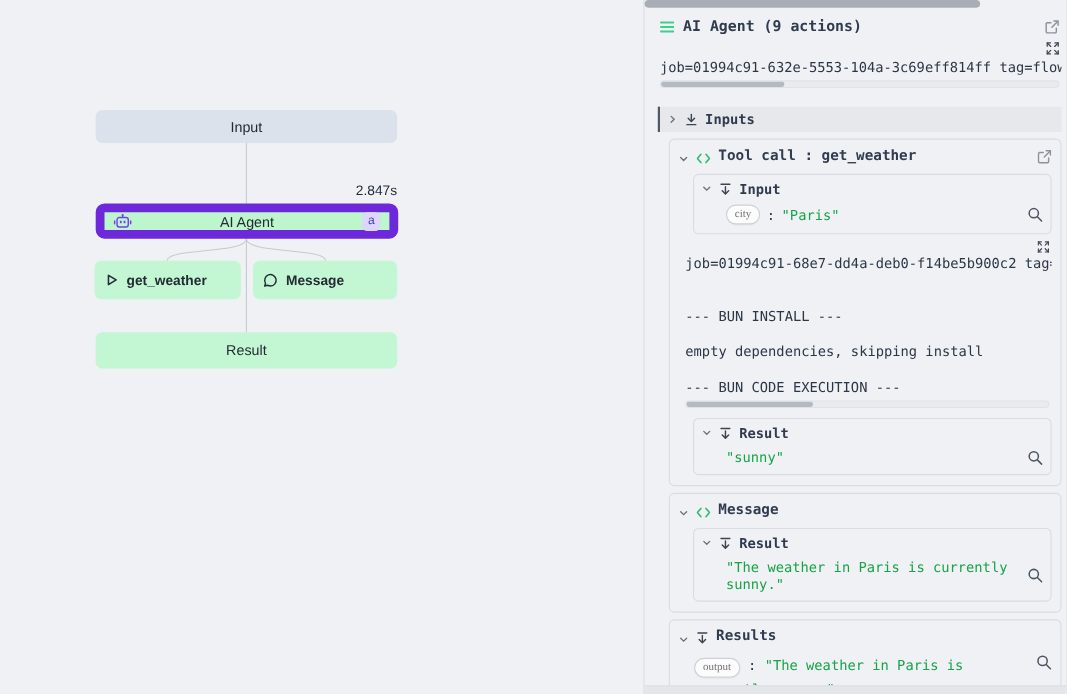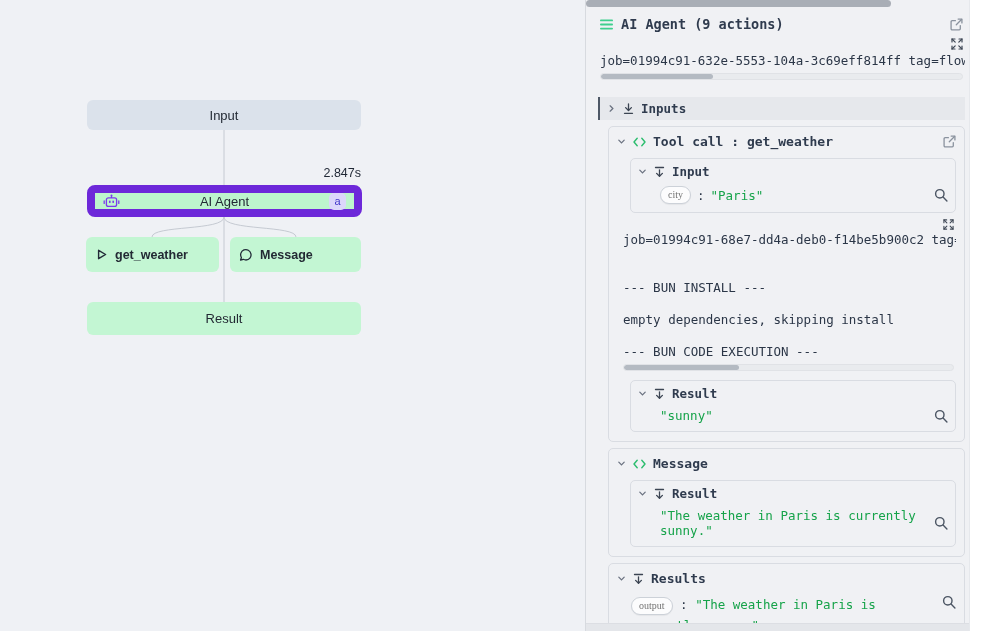--- a/index.html
+++ b/index.html
@@ -33,21 +33,21 @@
   .ml-auto { margin-left:auto; }
   .expand-row { display:flex; justify-content:flex-end; margin:6px 2px 2px 0; }
   .job-line { white-space:nowrap; overflow:hidden; margin:3px 0 5px 2px; letter-spacing:0; }
   .progress { height:7px; background:#e9ebee; border:1px solid #e0e2e6; border-radius:4px; margin:0 2px; overflow:hidden; }
   .progress .bar { height:100%; background:#b4bac2; border-radius:4px; }
   .w31 { width:31%; } .w35 { width:35%; }
 
   .inputs-row { display:flex; align-items:center; gap:7px; background:#e6e8ec; border-left:2px solid #4e5866; height:23px; padding:0 7px; margin:17px 0 0 0; font-weight:bold; color:#2f3b4e; cursor:pointer; }
 
   .card { border:1px solid #d9dce2; border-radius:5px; margin:6px 0 0 10px; padding:7px 8px 9px 8px; }
-  .card-header { display:flex; align-items:center; gap:7px; font-weight:bold; font-size:13px; color:#2f3b4e; cursor:pointer; }
+  .card-header { display:flex; align-items:flex-end; gap:7px; font-weight:bold; font-size:13px; color:#2f3b4e; cursor:pointer; }
   .subcard { border:1px solid #d9dce2; border-radius:5px; margin:9px 0 0 13px; padding:5px 7px 6px 7px; }
   .sub-header { display:flex; align-items:center; gap:7px; font-weight:bold; color:#2f3b4e; cursor:pointer; }
   .val-row { display:flex; align-items:center; gap:6px; margin:7px 0 2px 22px; }
   .green { color:#16a34a; }
   .pill { display:inline-block; border:1px solid #ccd1d8; background:#fcfcfd; border-radius:9px; padding:0 7px; height:18px; line-height:16px; font-size:10px; color:#737373; box-shadow:0 1px 1px rgba(0,0,0,.05);font-family:Liberation Serif, serif; }
   .colon { color:#2b3647; }
   .expand-row2 { display:flex; justify-content:flex-end; margin:6px 2px 0 0; }
   .log { font-family:"DejaVu Sans Mono", monospace; font-size:12.5px; line-height:16px; white-space:pre; overflow:hidden; color:#2b3647; margin:2px 0 4px 6px; }
   .log-progress { margin-left:6px; margin-right:2px; }
   .results-body { margin:8px 0 0 14px; line-height:21px; }

